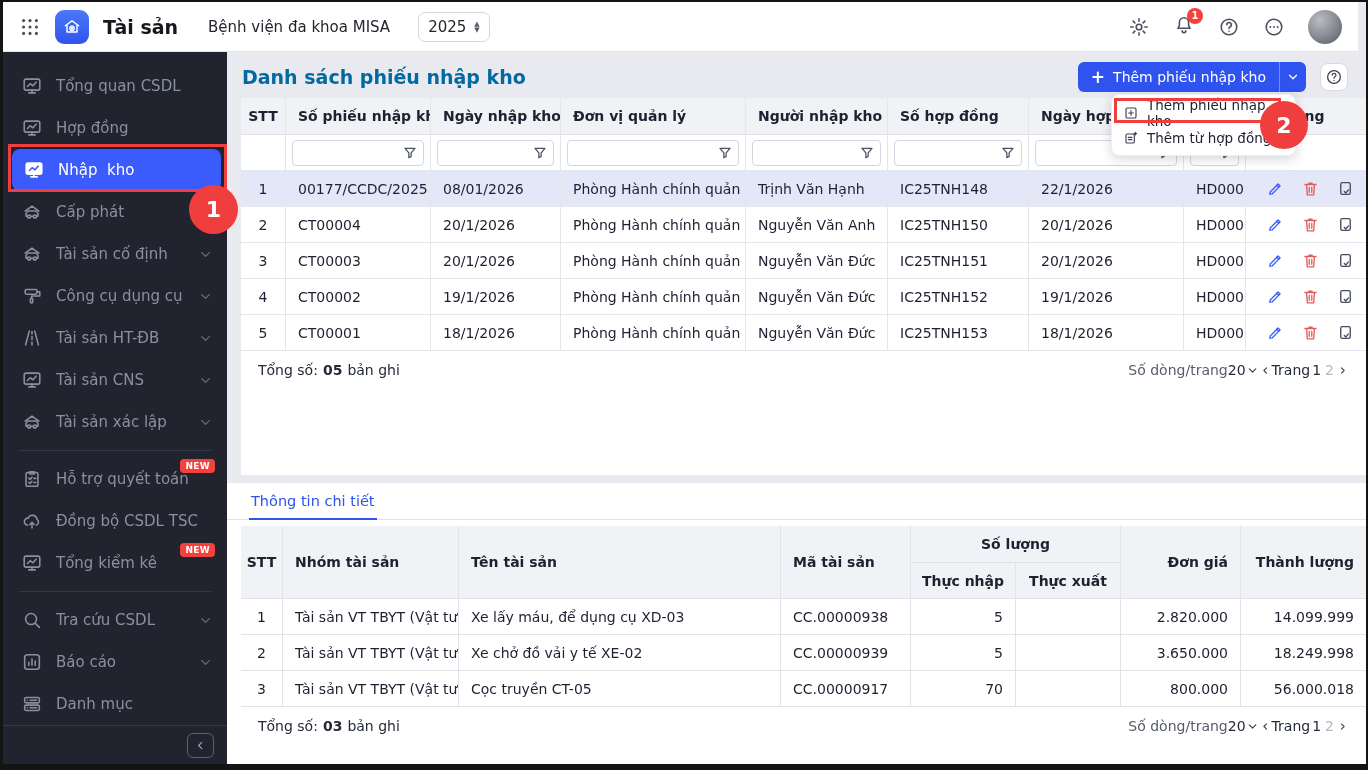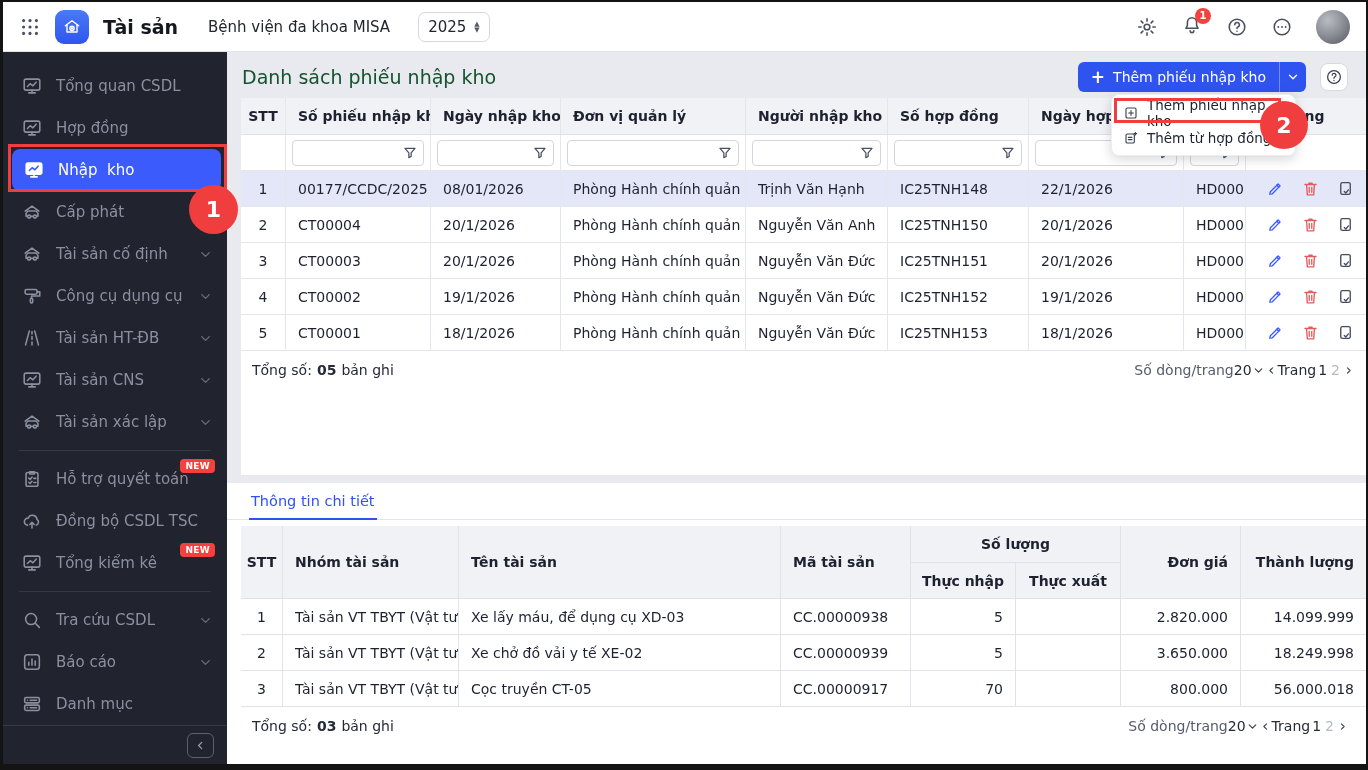--- a/index.html
+++ b/index.html
@@ -4,21 +4,21 @@
 <style>
   * { margin:0; padding:0; box-sizing:border-box; }
   body { background:#ffffff; font-family:"DejaVu Sans","Liberation Sans",sans-serif; }
   .screen { position:relative; width:1368px; height:770px; overflow:hidden; background:#e9eaef;
             border-style:solid; border-color:#141414; border-width:2px 2px 6px 3px; }
 
   .ic { display:inline-flex; width:22px; height:22px; flex:none; }
   .ic svg { width:100%; height:100%; }
 
   
-  .topbar { position:absolute; top:0; left:0; right:0; height:50px; background:#fff;
+  .topbar { position:absolute; top:0; left:0; right:8px; height:50px; background:#fff;
             border-bottom:1px solid #e2e4e9; display:flex; align-items:center; padding:0 16px; z-index:10; }
   .grid-icon { color:#4a4f5c; margin-right:14px; cursor:pointer; }
   .app-logo { width:34px; height:34px; border-radius:9px; background:linear-gradient(180deg,#4a79f7,#2f55ee);
               display:flex; align-items:center; justify-content:center; color:#fff; margin-right:14px; }
   .app-logo .ic { width:20px; height:20px; }
   .app-title { font-size:19px; font-weight:bold; color:#16181d; }
   .org-name { font-size:15px; color:#23262d; margin-left:30px; }
   .year-box { margin-left:28px; border:1px solid #d5d8de; border-radius:7px; height:30px;
               display:flex; align-items:center; padding:0 9px; gap:8px; cursor:pointer; background:#fff;}
   .year-box .yr { font-size:15px; color:#23262d; }
@@ -48,21 +48,21 @@
   .sb-divider { height:1px; background:#343947; margin:7px 16px; }
   .sb-bottom { height:44px; border-top:1px solid #343947; display:flex; align-items:center;
                justify-content:flex-end; padding:0 13px; }
   .collapse-btn { width:27px; height:25px; border:1px solid #596072; border-radius:6px; color:#9aa0b0;
                   display:flex; align-items:center; justify-content:center; cursor:pointer; }
   .collapse-btn .ic { width:15px; height:15px; }
 
   
   .main { position:absolute; top:50px; left:224px; right:0; bottom:0; background:#e9eaef; overflow:hidden; }
   .title-row { height:46px; display:flex; align-items:center; padding:4px 18px 0 15px; }
-  .page-title { font-size:19px; font-weight:normal; color:#14532d;text-align:right; }
+  .page-title { font-size:19px; font-weight:bold; color:#0369a1;text-align:right; }
   .title-actions { margin-left:auto; display:flex; align-items:center; gap:14px; }
   .add-btn { display:flex; height:30px; background:#2e53ef; border-radius:6px; color:#fff; cursor:pointer; }
   .add-btn-main { display:flex; align-items:center; gap:8px; padding:0 13px; font-size:14px; }
   .add-btn-plus { font-size:17px; font-weight:bold; line-height:1; }
   .add-btn-split { width:27px; border-left:1px solid rgba(255,255,255,.35); display:flex; align-items:center;
                    justify-content:center; }
   .add-btn-split .ic { width:14px; height:14px; }
   .help-btn { width:28px; height:28px; background:#fff; border:1px solid #d8dade; border-radius:8px;
               display:flex; align-items:center; justify-content:center; color:#3c414e; cursor:pointer; }
   .help-btn .ic { width:18px; height:18px; }
@@ -79,21 +79,21 @@
   .c.frag { padding-left:49px; }
   .c.fil { padding:5px 6px; }
   .fbox { flex:1; height:26px; border:1px solid #d3d6dd; border-radius:4px; background:#fff;
           display:flex; align-items:center; justify-content:flex-end; padding:0 5px; }
   .fbox .ic { width:16px; height:16px; color:#4a5160; }
   .c.sel { background:#e4e7f8; }
   .c.act { gap:16px; padding-left:20px; }
   .act .ic { width:19px; height:19px; cursor:pointer; }
   .ic-edit { color:#3b5bfd; } .ic-del { color:#e35d5d; } .ic-doc { color:#454c5e; }
 
-  .tfoot { height:38px; display:flex; align-items:center; padding:0 11px; font-size:14px; color:#252a38; }
+  .tfoot { height:38px; display:flex; align-items:center; padding:0 17px; font-size:14px; color:#252a38; }
   .tf-left { display:flex; gap:5px; align-items:center; }
   .tf-right { margin-left:auto; display:flex; align-items:center; color:#565c6b; }
   .tf-right .dark { color:#252a38; }
   .tf-right .ic { width:13px; height:13px; color:#3c414e; cursor:pointer; }
   .pg { color:#252a38; padding:0 2px; cursor:pointer; }
   .pg.muted { color:#b6bac4; }
   .pg-arrow { cursor:pointer; display:flex; }
 
   
   .card2 { margin-top:8px; background:#fff; height:288px; }

